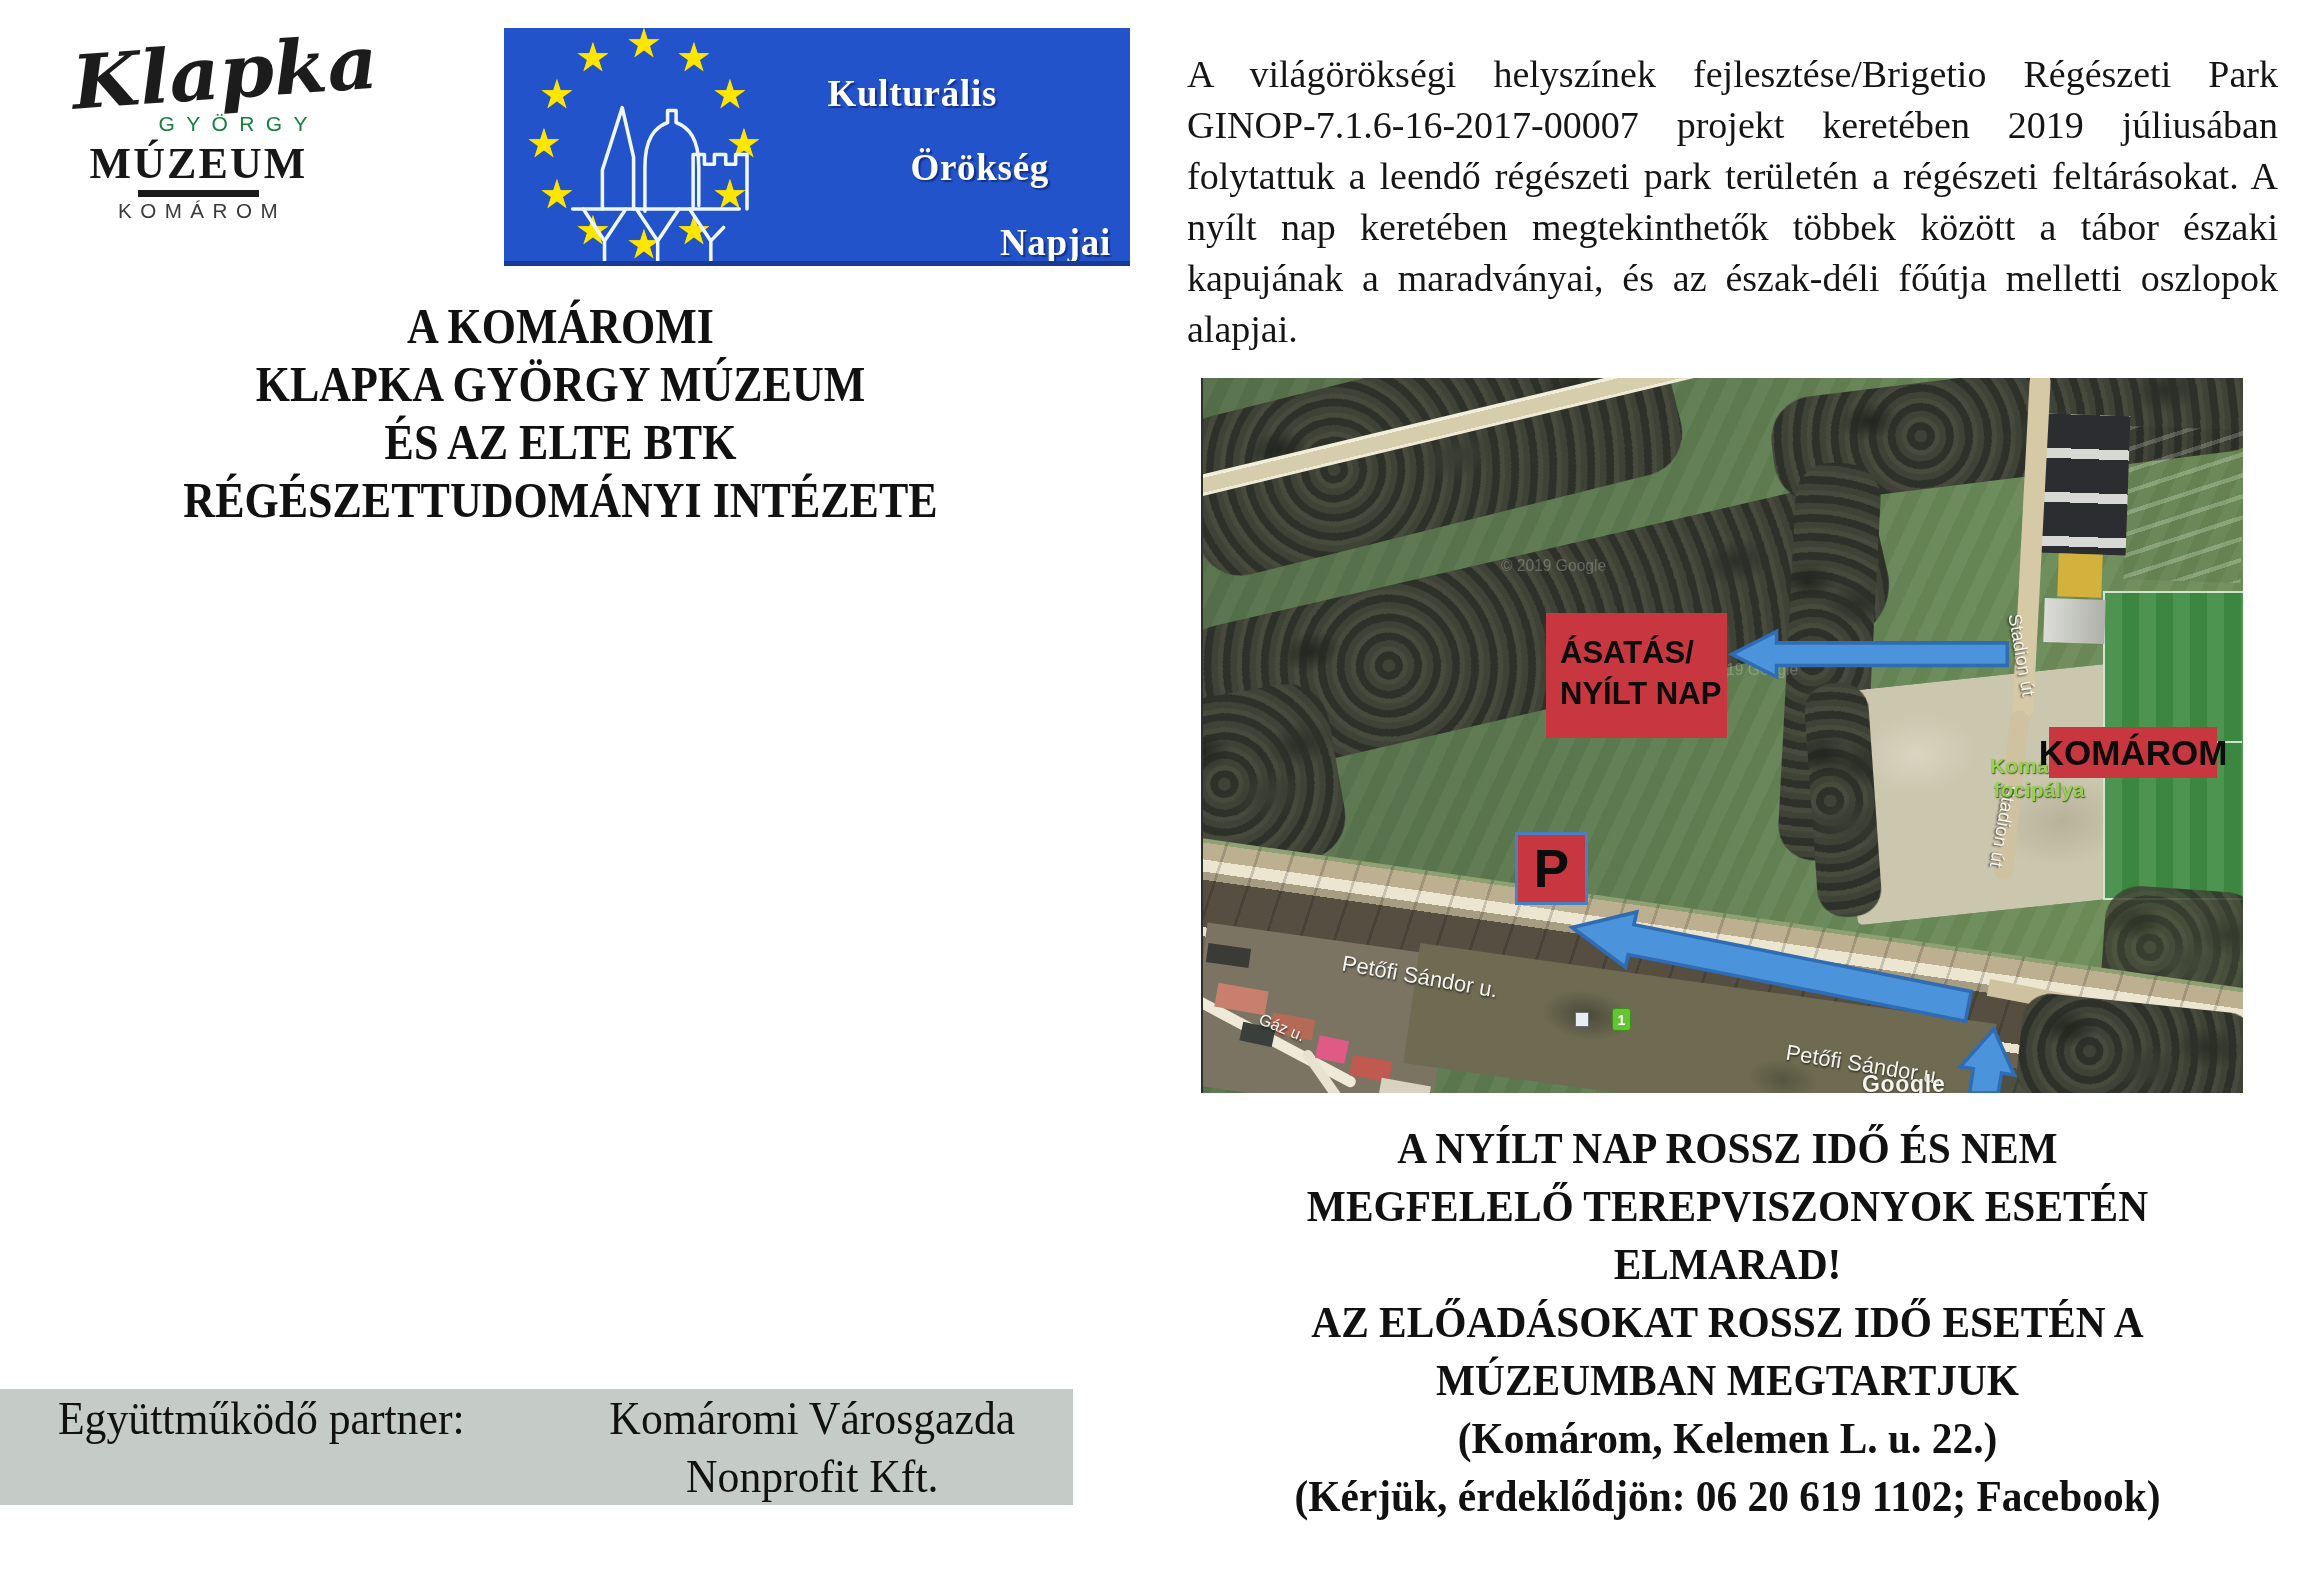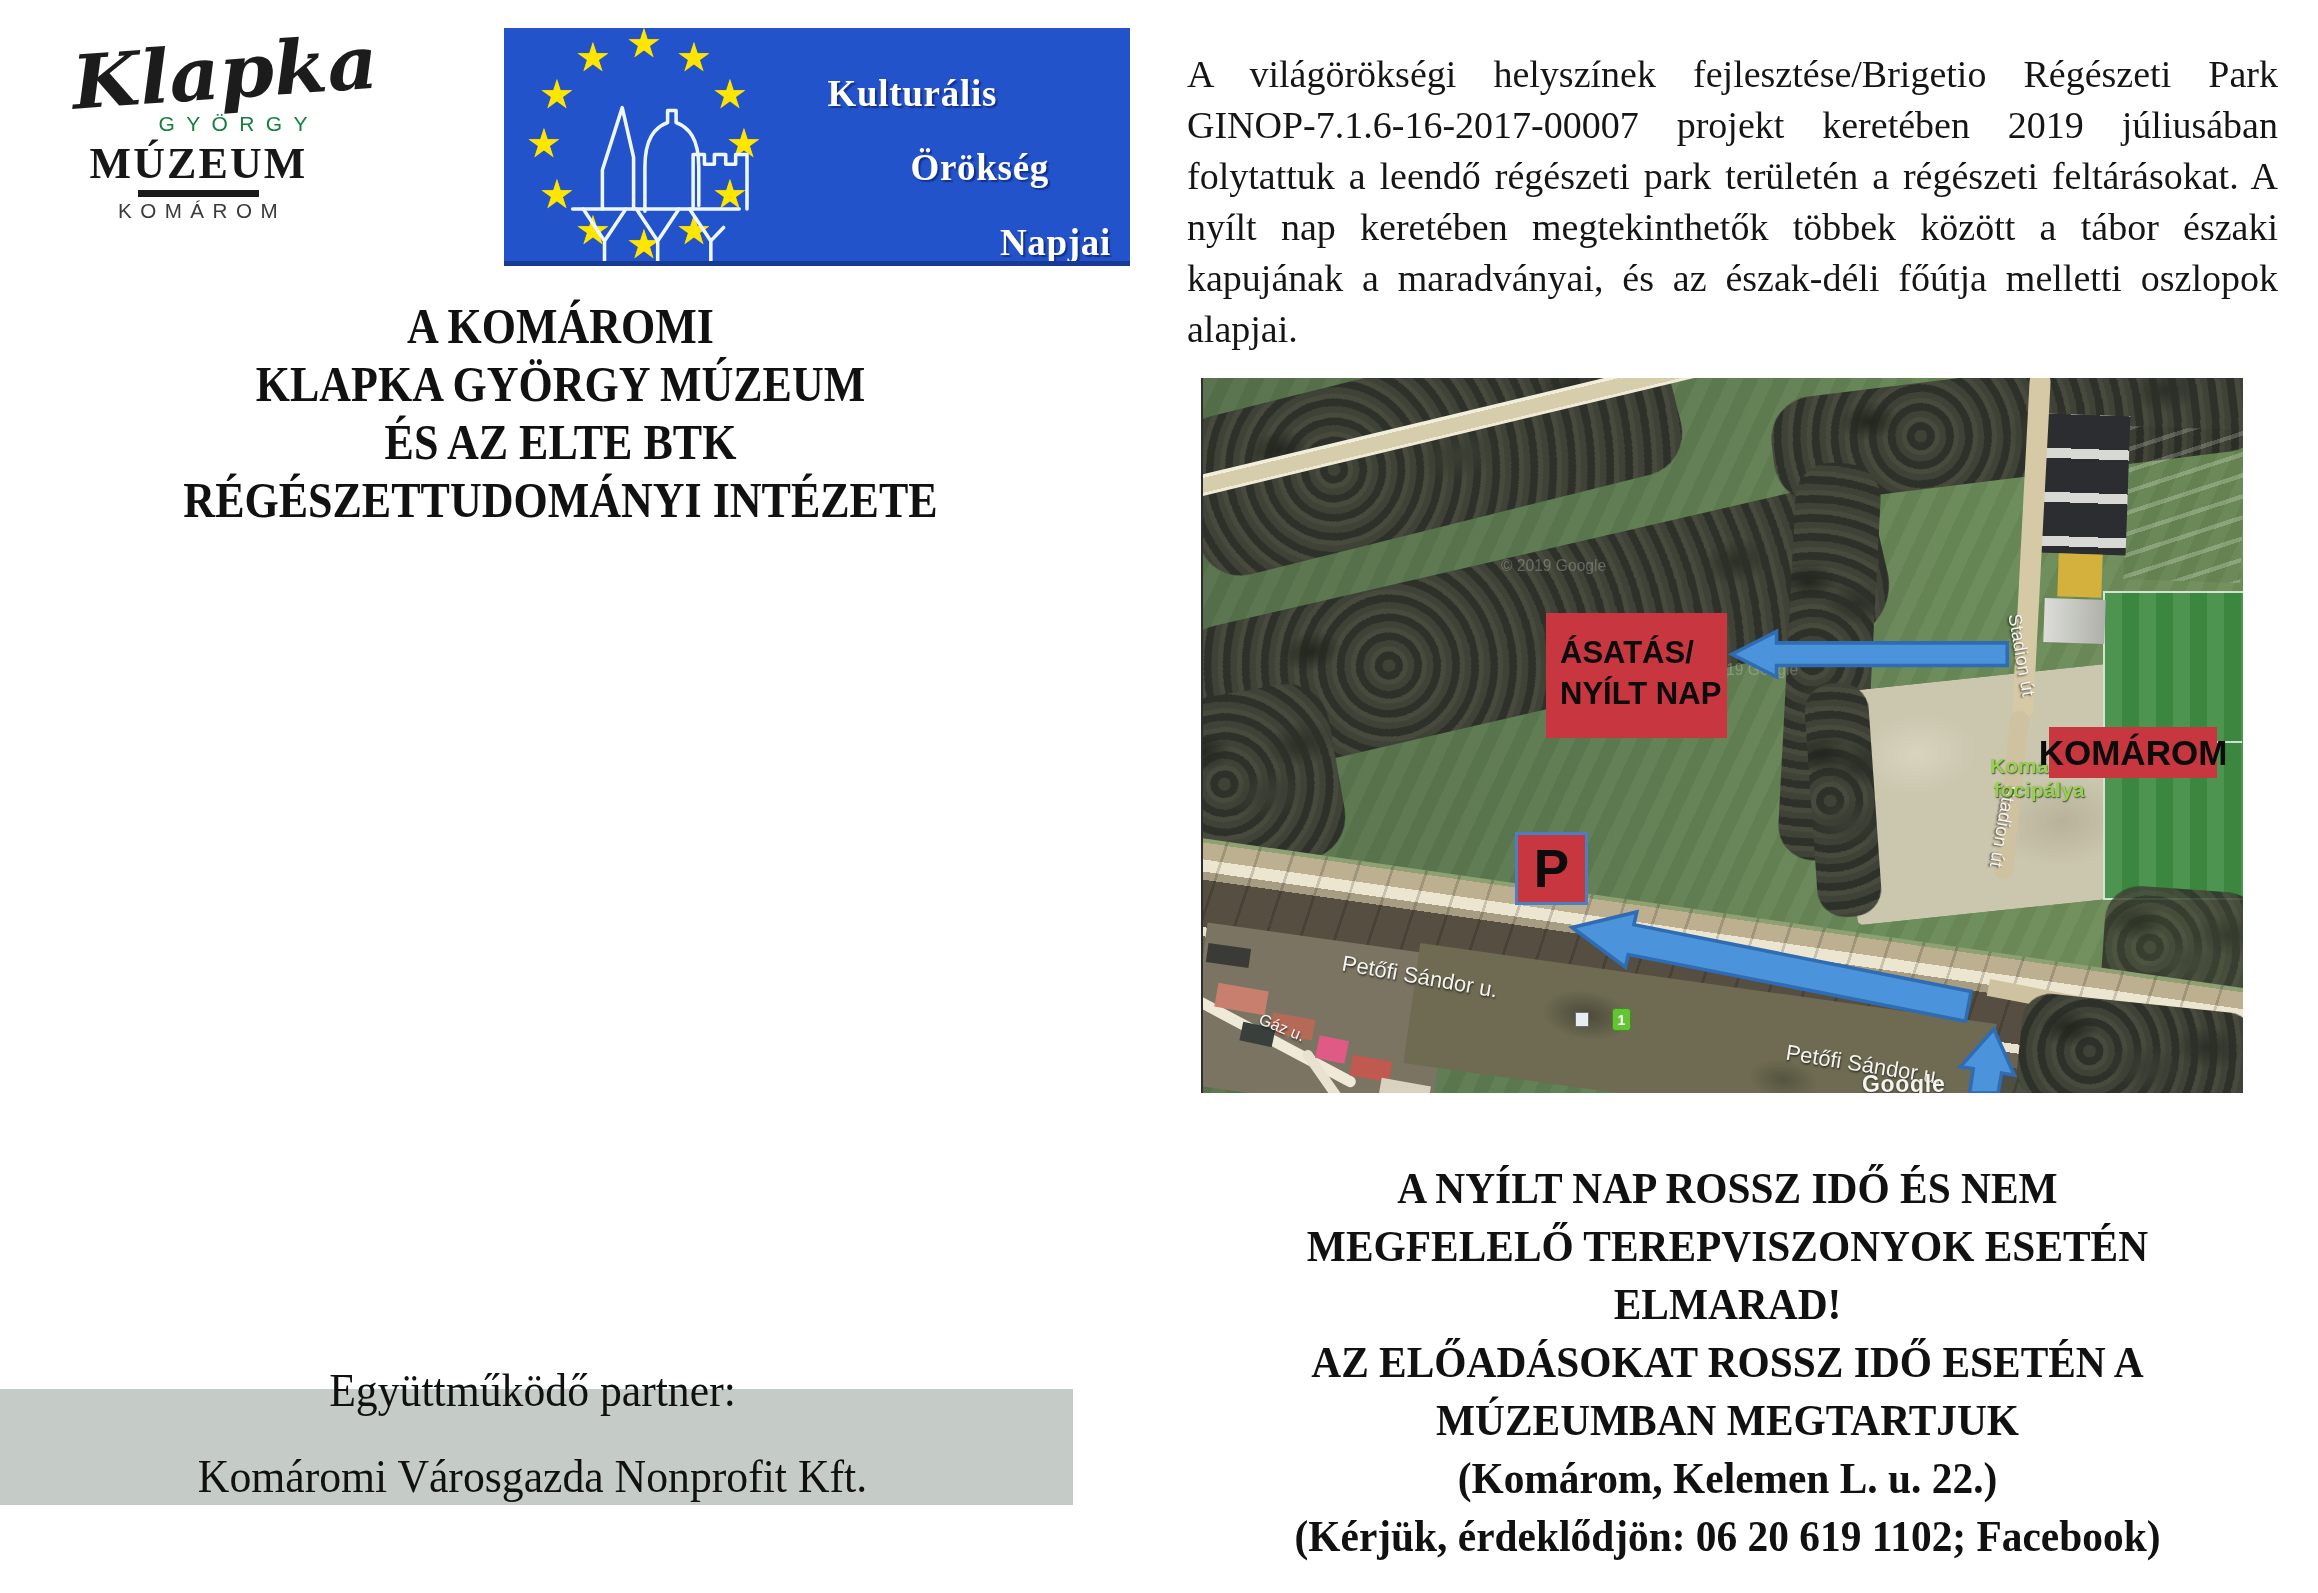--- a/index.html
+++ b/index.html
@@ -34,27 +34,27 @@
   .lline{position:relative;width:1065px;text-align:center;transform:scaleX(0.88);}
   .bold70{font-weight:bold;font-size:50px;line-height:58px;}
   .bold68{font-weight:bold;font-size:48px;line-height:58px;}
   .reg66{font-weight:normal;font-size:47px;line-height:58px;}
   #heading{left:28px;top:297px;width:1065px;}
   #invite{left:28px;top:598px;width:1065px;}
   #dateblock{left:28px;top:716px;width:1065px;}
   #prog1{left:28px;top:955px;width:1065px;}
   #prog2{left:28px;top:1189px;width:1065px;}
   #partner-box{left:0px;top:1389px;width:1073px;height:116px;background:#c5ccc7;
-    display:flex;flex-direction:column;justify-content:flex-end;gap:28px;}
+    display:flex;flex-direction:row;justify-content:center;gap:28px;}
   #partner-box .lline{transform:scaleX(0.93);}
 
   
   #paragraph{left:1187px;top:11.4px;width:1091px;font-size:38px;line-height:51px;
     text-align:justify;color:#151515;}
-  #notice{left:1195px;top:1119px;width:1065px;margin-top:40px;}
+  #notice{left:1195px;top:1119px;width:1065px;}
   #notice .lline{transform:scaleX(0.92);}
   .bold64{font-weight:bold;font-size:45px;line-height:58px;}
 
   
   #map{left:1201px;top:378px;width:1040px;height:715px;background:#5d7a4e;overflow:hidden;
     border-left:2.1px solid #2f2f2f;font-family:"Liberation Sans", sans-serif;}
   .patch{position:absolute;}
   #field-base{left:0;top:0;width:100%;height:100%;
     background:linear-gradient(105deg,#55704a 0%,#5d7a50 38%,#6a8a58 68%,#729159 100%);}
   #field-stripes{left:0;top:0;width:100%;height:100%;

